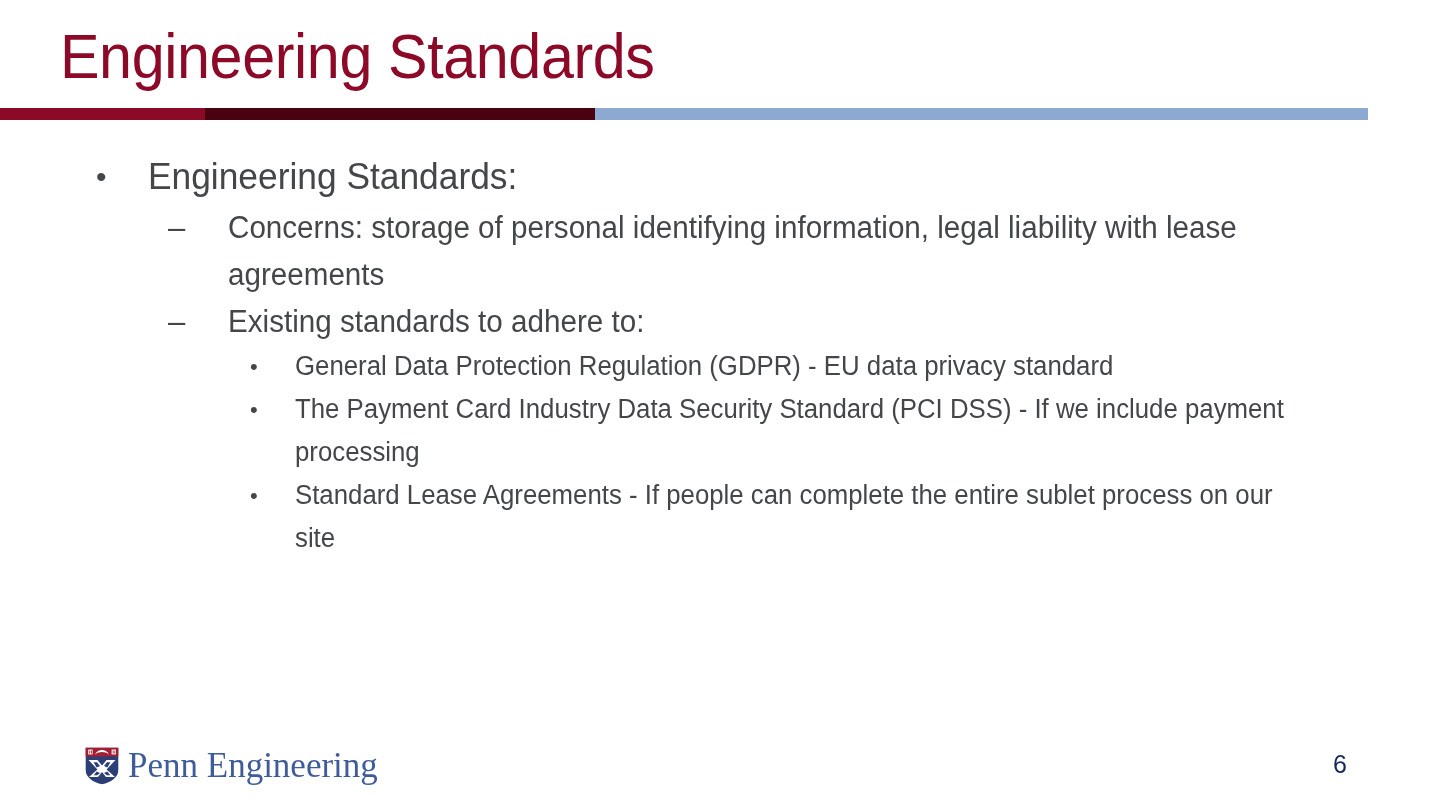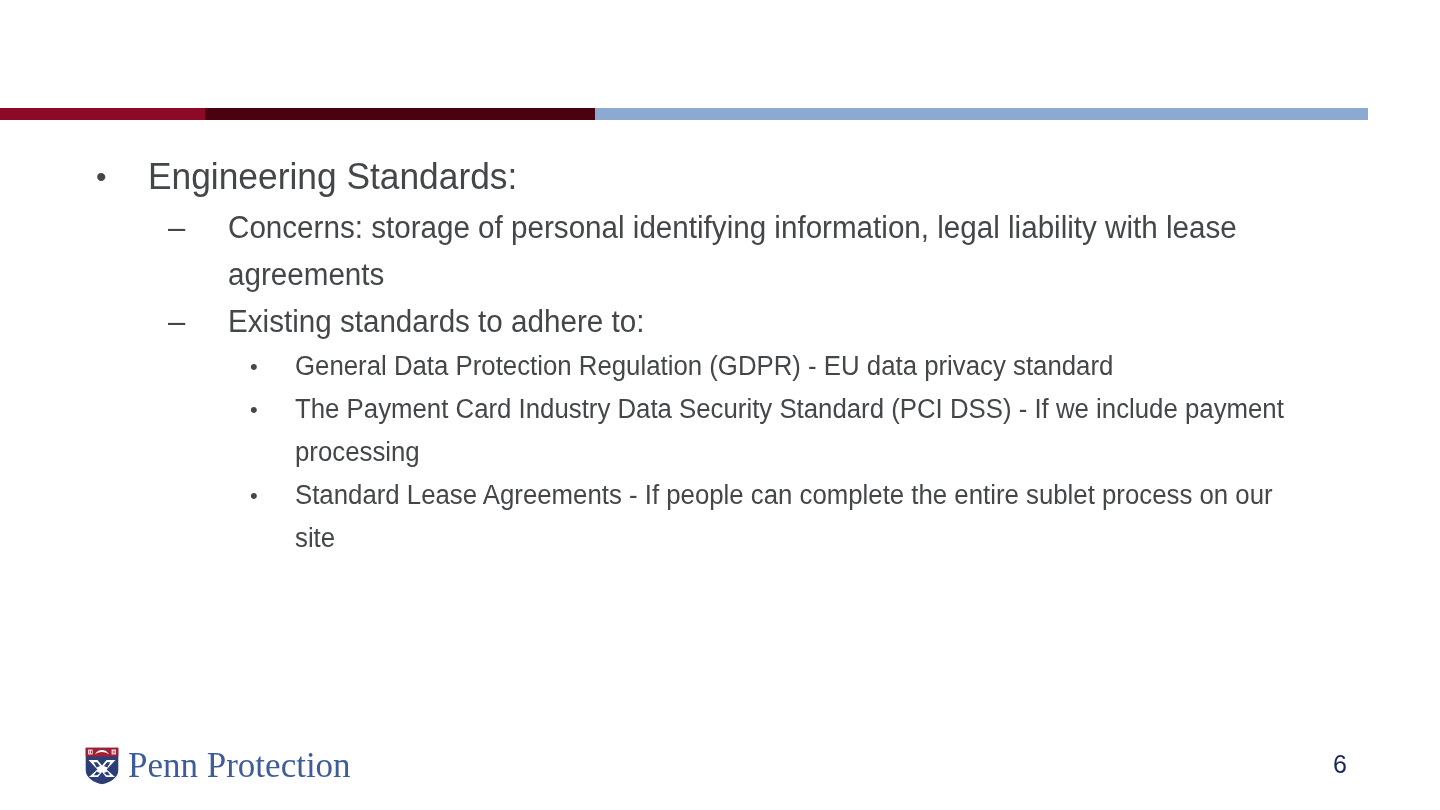--- a/index.html
+++ b/index.html
@@ -146,20 +146,23 @@
     line-height: 32px;
     font-weight: 400;
     color: #17285B;
   }
 </style>
 </head>
 <body>
 
 <div id="slide">
 
+  <div id="title-block">
+    <div id="slide-title">Engineering Standards</div>
+  </div>
 
   <div id="title-rule">
     <div id="rule-seg-1"></div>
     <div id="rule-seg-2"></div>
     <div id="rule-seg-3"></div>
   </div>
 
   <div id="body-block">
 
     <div class="bullet-row lvl1">
@@ -204,18 +207,18 @@
       <rect x="7.0" y="4.6" width="0.9" height="2.9" fill="#A41E33"></rect>
       <rect x="28.7" y="4.6" width="0.9" height="2.9" fill="#A41E33"></rect>
       <rect x="30.4" y="4.6" width="0.9" height="2.9" fill="#A41E33"></rect>
       <path d="M11 8.6 C12.8 4.9 16 4.1 18 4.1 C20 4.1 23.2 4.9 25 8.6 C22.8 6.8 20.3 6.1 18 6.1 C15.7 6.1 13.2 6.8 11 8.6 Z" fill="#ffffff"></path>
       <path d="M4.5 14.0 L13.5 14.0 L18 19.6 L22.5 14.0 L31.5 14.0 L22.6 23.4 L31.0 31.0 L22.0 31.0 L18 26.0 L14.0 31.0 L5.0 31.0 L13.4 23.4 Z" fill="#ffffff"></path>
       <path d="M9.6 16.2 L13.0 16.2 L16.0 20.0 L12.6 21.6 Z" fill="#2B3E76"></path>
       <path d="M26.4 16.2 L23.0 16.2 L20.0 20.0 L23.4 21.6 Z" fill="#2B3E76"></path>
       <path d="M12.6 25.4 L16.0 27.0 L13.2 29.3 L9.8 29.3 Z" fill="#2B3E76"></path>
       <path d="M23.4 25.4 L20.0 27.0 L22.8 29.3 L26.2 29.3 Z" fill="#2B3E76"></path>
     </svg>
-    <span id="penn-wordmark">Penn Protection</span>
+    <span id="penn-wordmark">Penn Engineering</span>
   </div>
 
   <div id="page-number">6</div>
 
 </div>
 
 </body></html>

